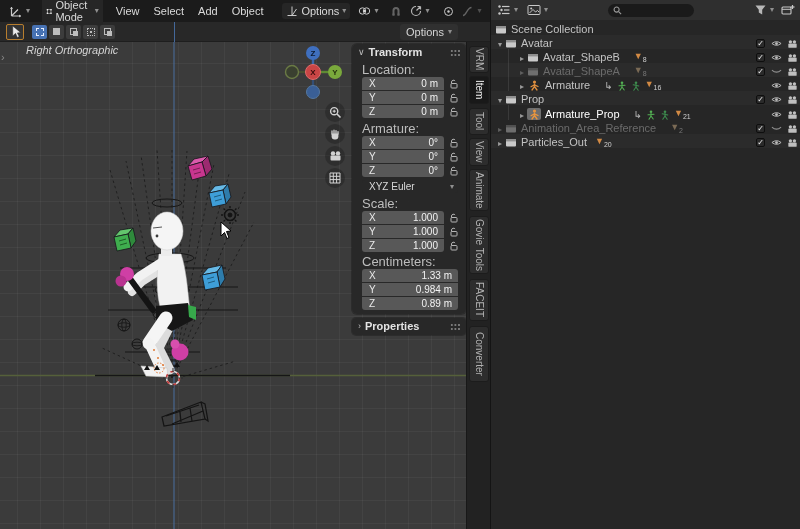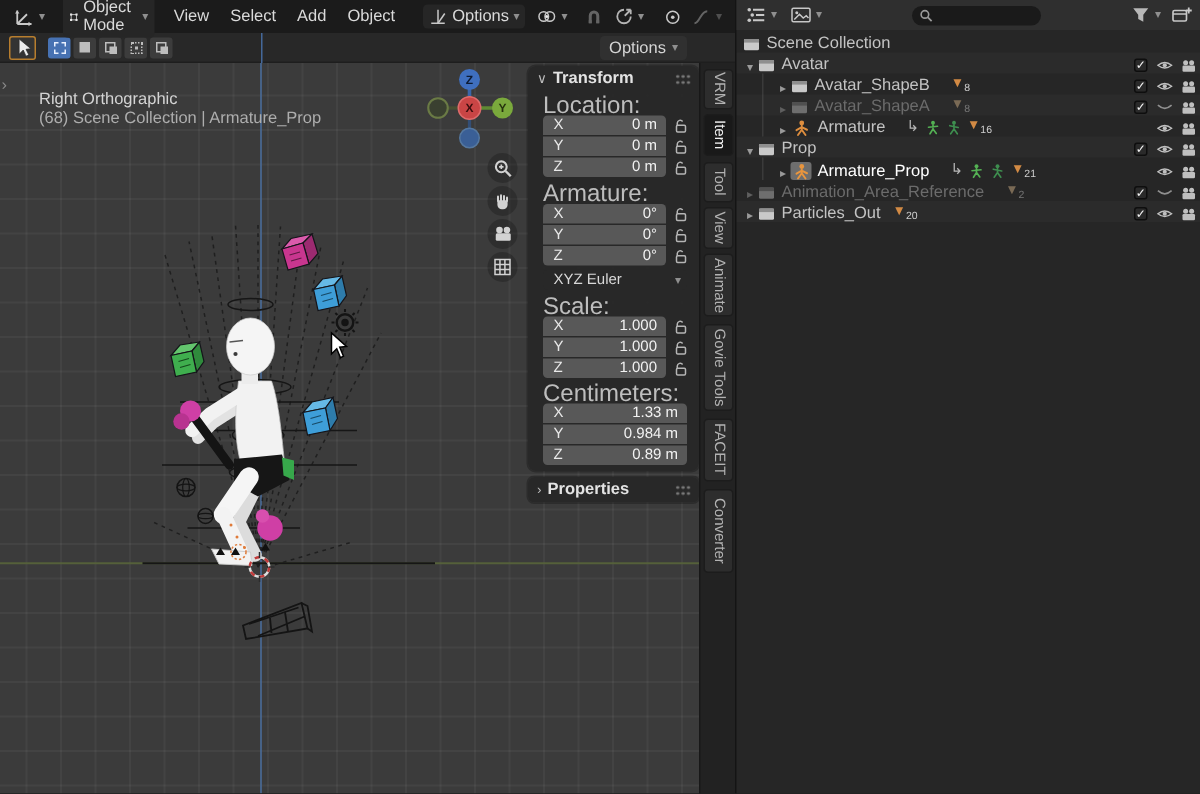--- a/index.html
+++ b/index.html
@@ -38,21 +38,21 @@
     background:#303030; border-radius:3px; padding:2px 6px; }
   .options span.lbl { font-size:11px; color:#d5d5d5; }
 
   
   .viewport { position:absolute; left:0; top:42px; width:466px; height:487px;
     background-color:#3b3b3b;
     background-image:
       linear-gradient(to right, rgba(255,255,255,0.045) 1px, transparent 1px),
       linear-gradient(to bottom, rgba(255,255,255,0.045) 1px, transparent 1px);
     background-size:23px 23px; background-position:-6px -2px; z-index:1; }
-  .vp-overlay-text { position:absolute; left:26px; top:18px; z-index:5; }
+  .vp-overlay-text { position:absolute; left:26px; top:2px; z-index:5;font-style:italic; }
   .vp-overlay-text div { font-size:11px; line-height:13px; }
   .vt1 { color:#d4d4d4; } .vt2 { color:#adadad; } .vt3 { color:#adadad; }
   .expand-chevron { position:absolute; left:1px; top:9px; color:#8a8a8a; font-size:11px; z-index:5; }
   .scene-svg { position:absolute; left:0; top:0; z-index:2; }
   .zline-top { position:absolute; left:174px; top:22px; width:1px; height:20px; background:#44689a; z-index:26; }
 
   
   .navgizmo { position:absolute; left:283px; top:2px; z-index:6; }
   .navbtn { position:absolute; left:325px; width:20px; height:20px; border-radius:50%;
     background:rgba(15,15,15,0.28); display:flex; align-items:center; justify-content:center; z-index:6; }
@@ -61,21 +61,21 @@
   .npanel { position:absolute; left:352px; top:2px; width:114px; height:270px;
     background:rgba(40,40,40,0.96); border-radius:5px; z-index:8; box-shadow:0 0 0 1px rgba(0,0,0,.25); }
   .npanel2 { position:absolute; left:352px; top:276px; width:114px; height:17px;
     background:rgba(40,40,40,0.96); border-radius:4px; z-index:8; box-shadow:0 0 0 1px rgba(0,0,0,.25); }
   .phead { position:absolute; left:6px; top:2px; display:flex; align-items:center; gap:4px; }
   .phead .chev { color:#bdbdbd; font-size:9px; }
   .phead .ptitle { color:#e3e3e3; font-size:11px; font-weight:bold; }
   .dragdots { position:absolute; right:5px; top:5px; width:11px; height:8px;
     background-image:radial-gradient(circle,#7a7a7a 0.9px, transparent 1.1px);
     background-size:3.6px 4px; }
-  .seclabel { position:absolute; left:10px; color:#bdbdbd; font-size:16px;text-align:right; }
+  .seclabel { position:absolute; left:10px; color:#bdbdbd; font-size:13px;text-align:right; }
   .fieldrow { position:absolute; left:10px; width:82px; height:13px; background:#585858;
     display:flex; align-items:center; }
   .fieldrow.wide { width:96px; }
   .fieldrow.top { border-radius:3px 3px 0 0; } .fieldrow.bot { border-radius:0 0 3px 3px; }
   .fieldrow .ax { color:#e9e9e9; font-size:10px; padding-left:7px; }
   .fieldrow .val { margin-left:auto; color:#f2f2f2; font-size:10px; padding-right:6px; }
   .lockbtn { position:absolute; left:96px; width:12px; height:13px; display:flex;
     align-items:center; justify-content:center; }
   .dropdown { position:absolute; left:10px; width:96px; height:13px; background:#282828;
     border-radius:3px; display:flex; align-items:center; }
@@ -122,21 +122,20 @@
   .armicon-wrap.hl { background:#6e6e6e; }
 </style>
 </head>
 <body>
 
 <div id="root">
 
   <div class="viewport">
     <div class="vp-overlay-text">
       <div class="vt1">Right Orthographic</div>
-      <div class="vt2">(68) Scene Collection | Armature_Prop</div>
     </div>
     <div class="expand-chevron">›</div>
 
     <svg class="scene-svg" width="466" height="487" viewBox="0 42 466 487">
 
       <line x1="174" y1="42" x2="174" y2="529" stroke="#4a6e9e" stroke-width="1.2" opacity="0.85"></line>
       <line x1="0" y1="375.5" x2="466" y2="375.5" stroke="#55603a" stroke-width="1.3"></line>
       <line x1="95" y1="375.5" x2="290" y2="375.5" stroke="#161616" stroke-width="1.4"></line>
 
       <g stroke="#1d1d1d" stroke-width="1" stroke-dasharray="2.5,3" opacity="0.9" fill="none">

